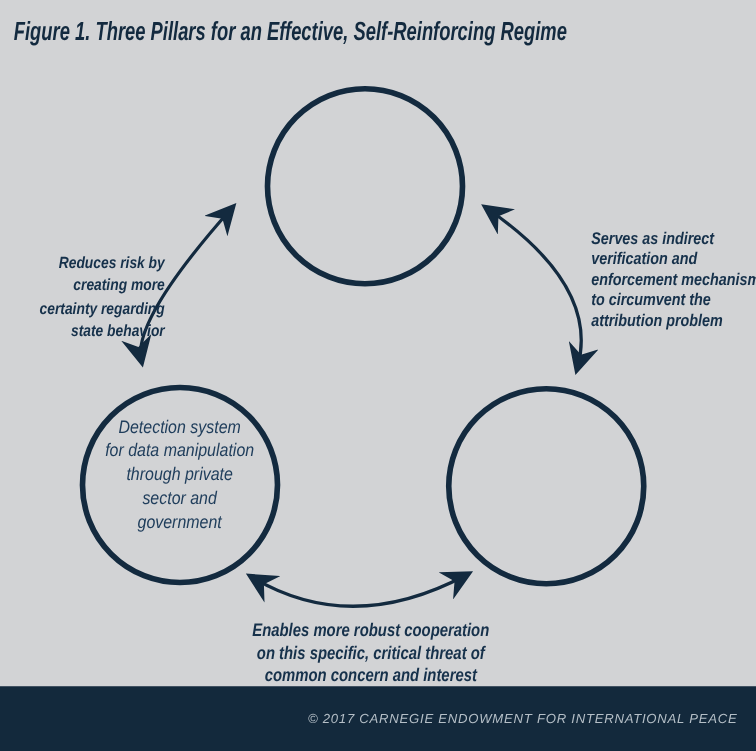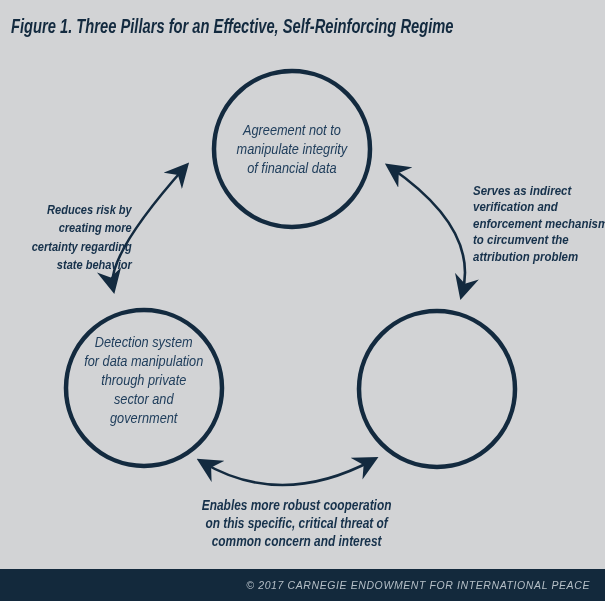--- a/index.html
+++ b/index.html
@@ -57,21 +57,21 @@
     left:458px;top:166px;width:150px;text-align:left;
     font-size:13.5px;line-height:16.5px;
   }
   .arrow-label-right span{transform:scaleX(0.85);transform-origin:0 50%;}
   .arrow-label-bottom{
     left:89px;top:478px;width:400px;text-align:center;
     font-size:14.5px;line-height:18px;
   }
   .arrow-label-bottom span{transform:scaleX(0.82);transform-origin:50% 50%;}
   .footer-bar{
-    position:absolute;left:0;bottom:0;width:605px;height:32px;
+    position:absolute;left:0;bottom:0;width:605px;height:52px;
     background:var(--footer-bg,#13293c);
     display:flex;align-items:center;justify-content:flex-end;
     padding-right:15px;
   }
   .footer-credit{
     color:var(--footer-text,#b5bfc7);
     font-size:10.5px;letter-spacing:0.6px;
   }
 </style>
 </head>
@@ -90,25 +90,20 @@
 
     <circle class="pillar-circle" cx="292" cy="149" r="78"></circle>
     <circle class="pillar-circle" cx="144" cy="388" r="78"></circle>
     <circle class="pillar-circle" cx="437" cy="389" r="78"></circle>
 
     <path class="arrow-path" d="M 113 288 Q 106 256 185 167" marker-start="url(#ah)" marker-end="url(#ah)"></path>
     <path class="arrow-path" d="M 390 167 Q 480 229 462 294" marker-start="url(#ah)" marker-end="url(#ah)"></path>
     <path class="arrow-path" d="M 202 462 Q 281 509 373 460" marker-start="url(#ah)" marker-end="url(#ah)"></path>
   </svg>
 
-  <div class="circle-text-box" style="left:214px;top:71px;">
-    <span class="circle-text">Agreement not to
-manipulate integrity
-of financial data</span>
-  </div>
 
   <div class="circle-text-box" style="left:66px;top:302px;">
     <span class="circle-text">Detection system
 for data manipulation
 through private
 sector and
 government</span>
   </div>
 
 

